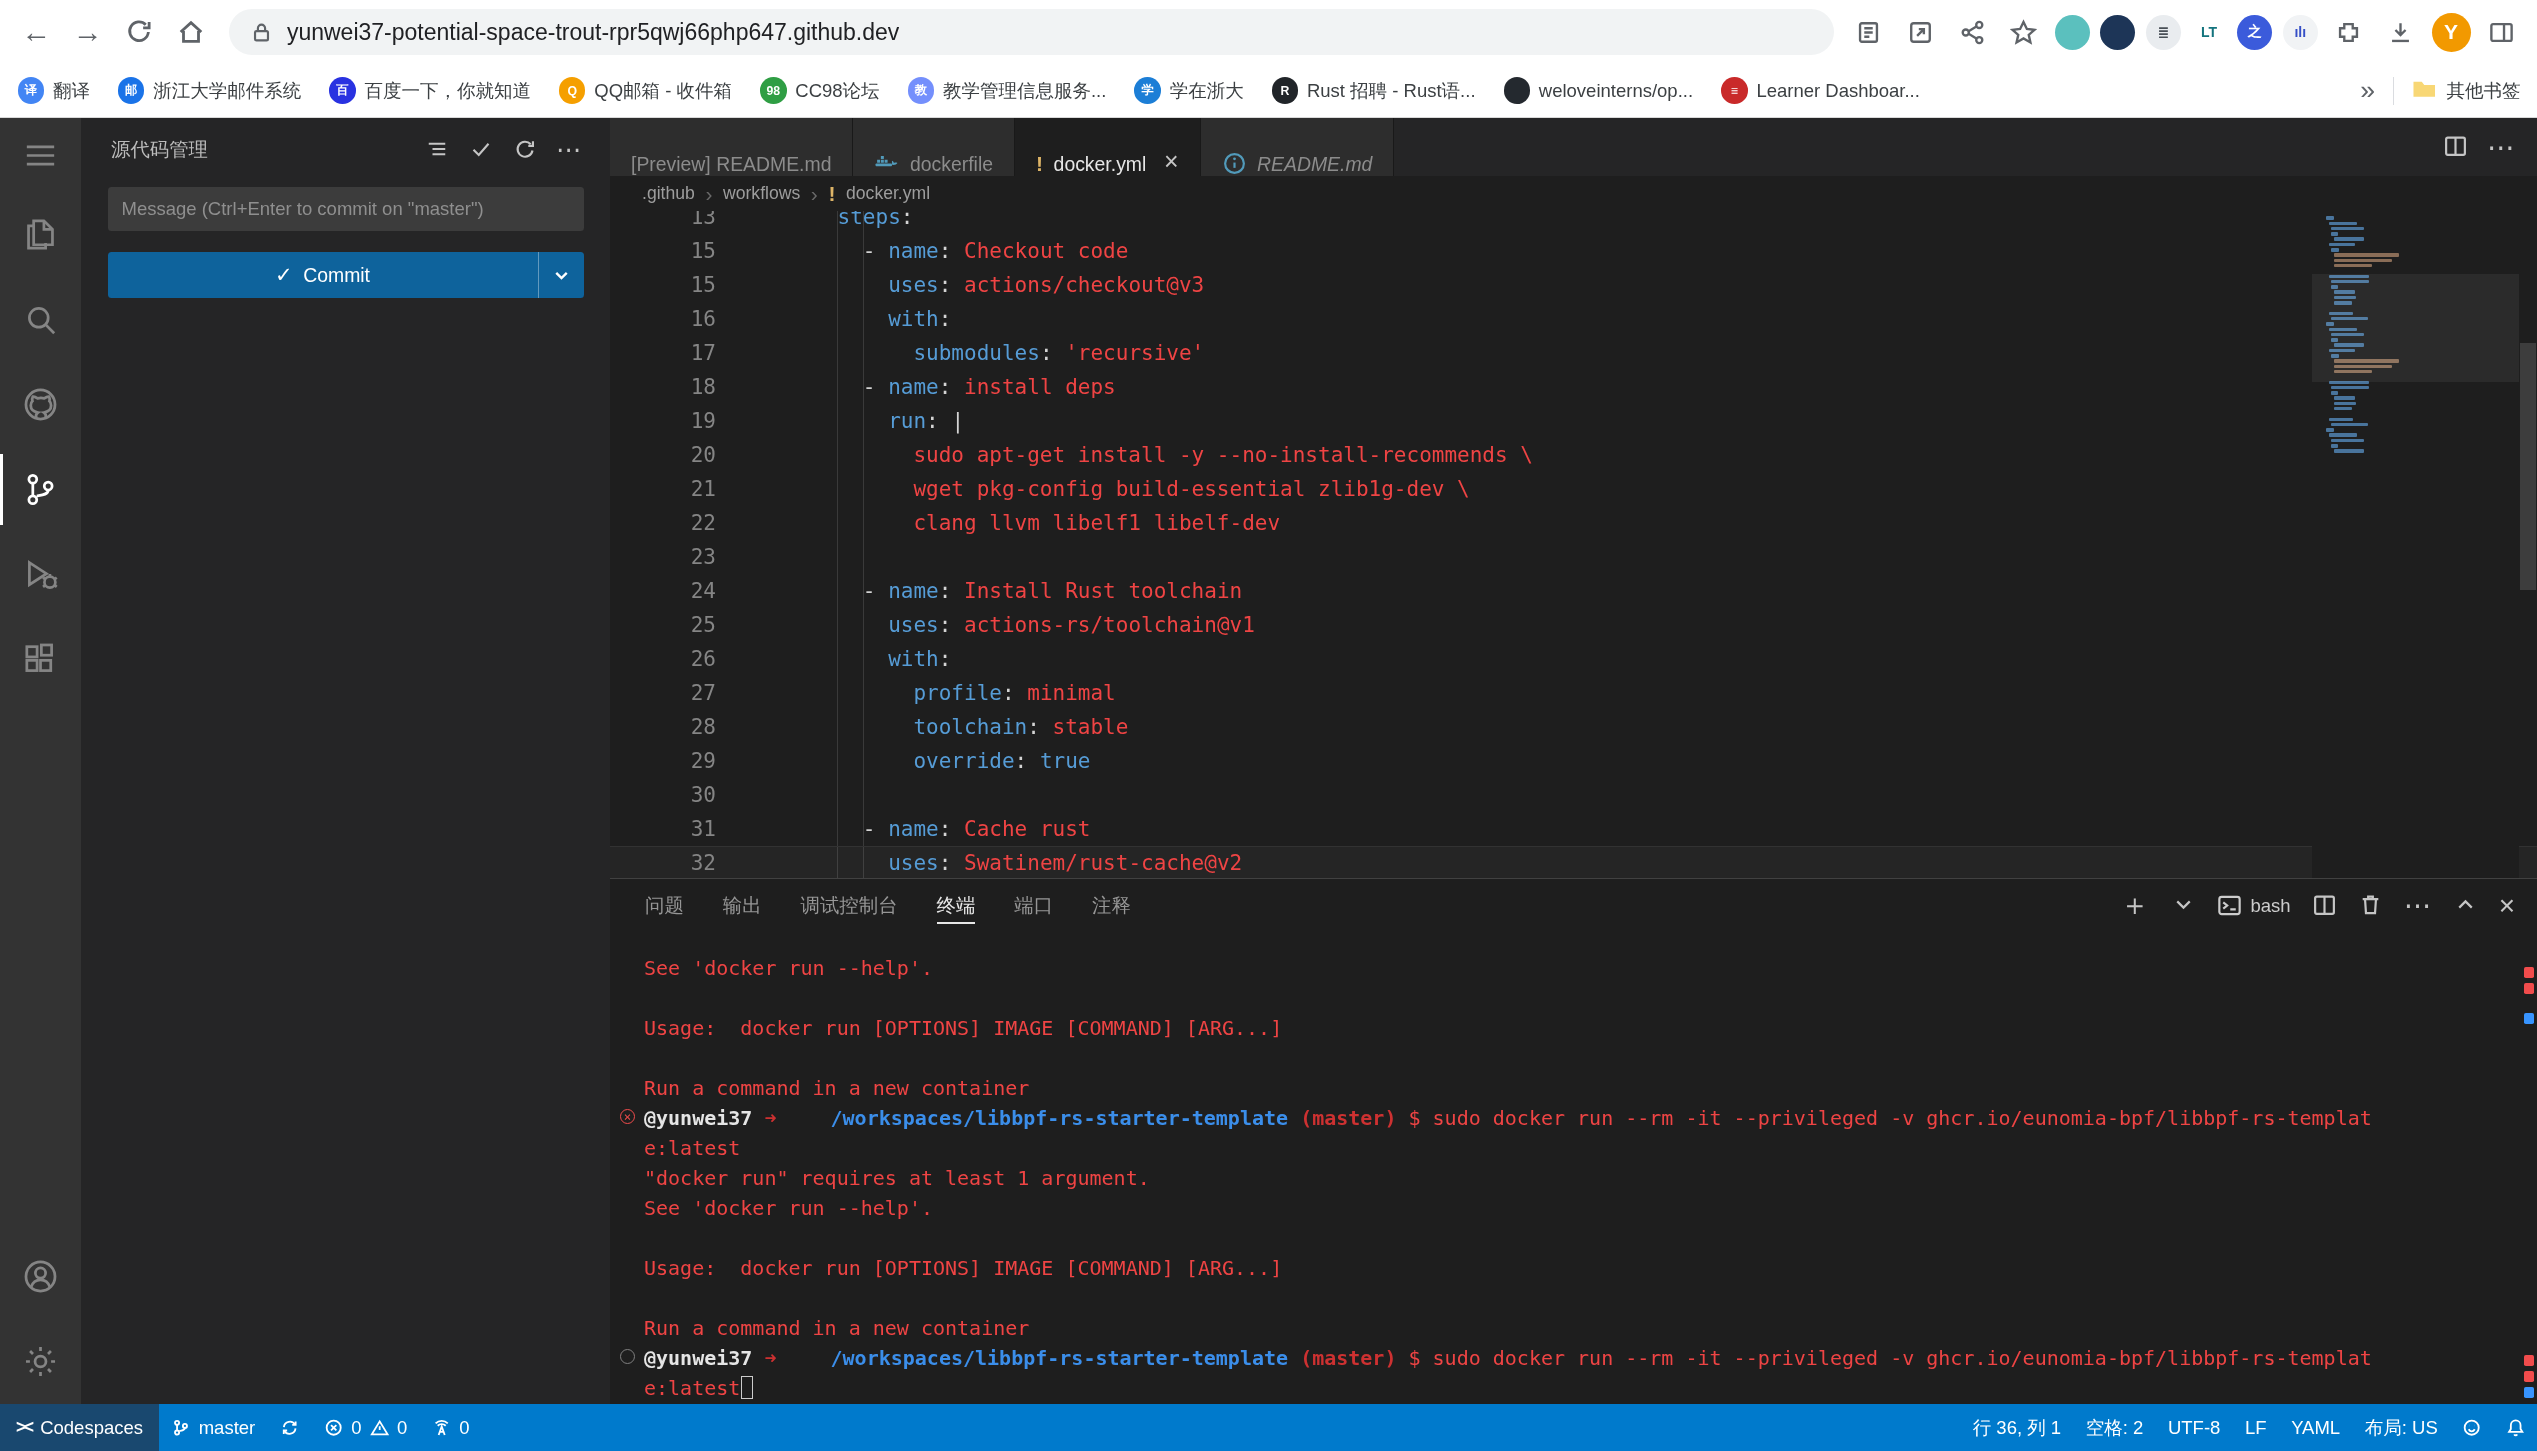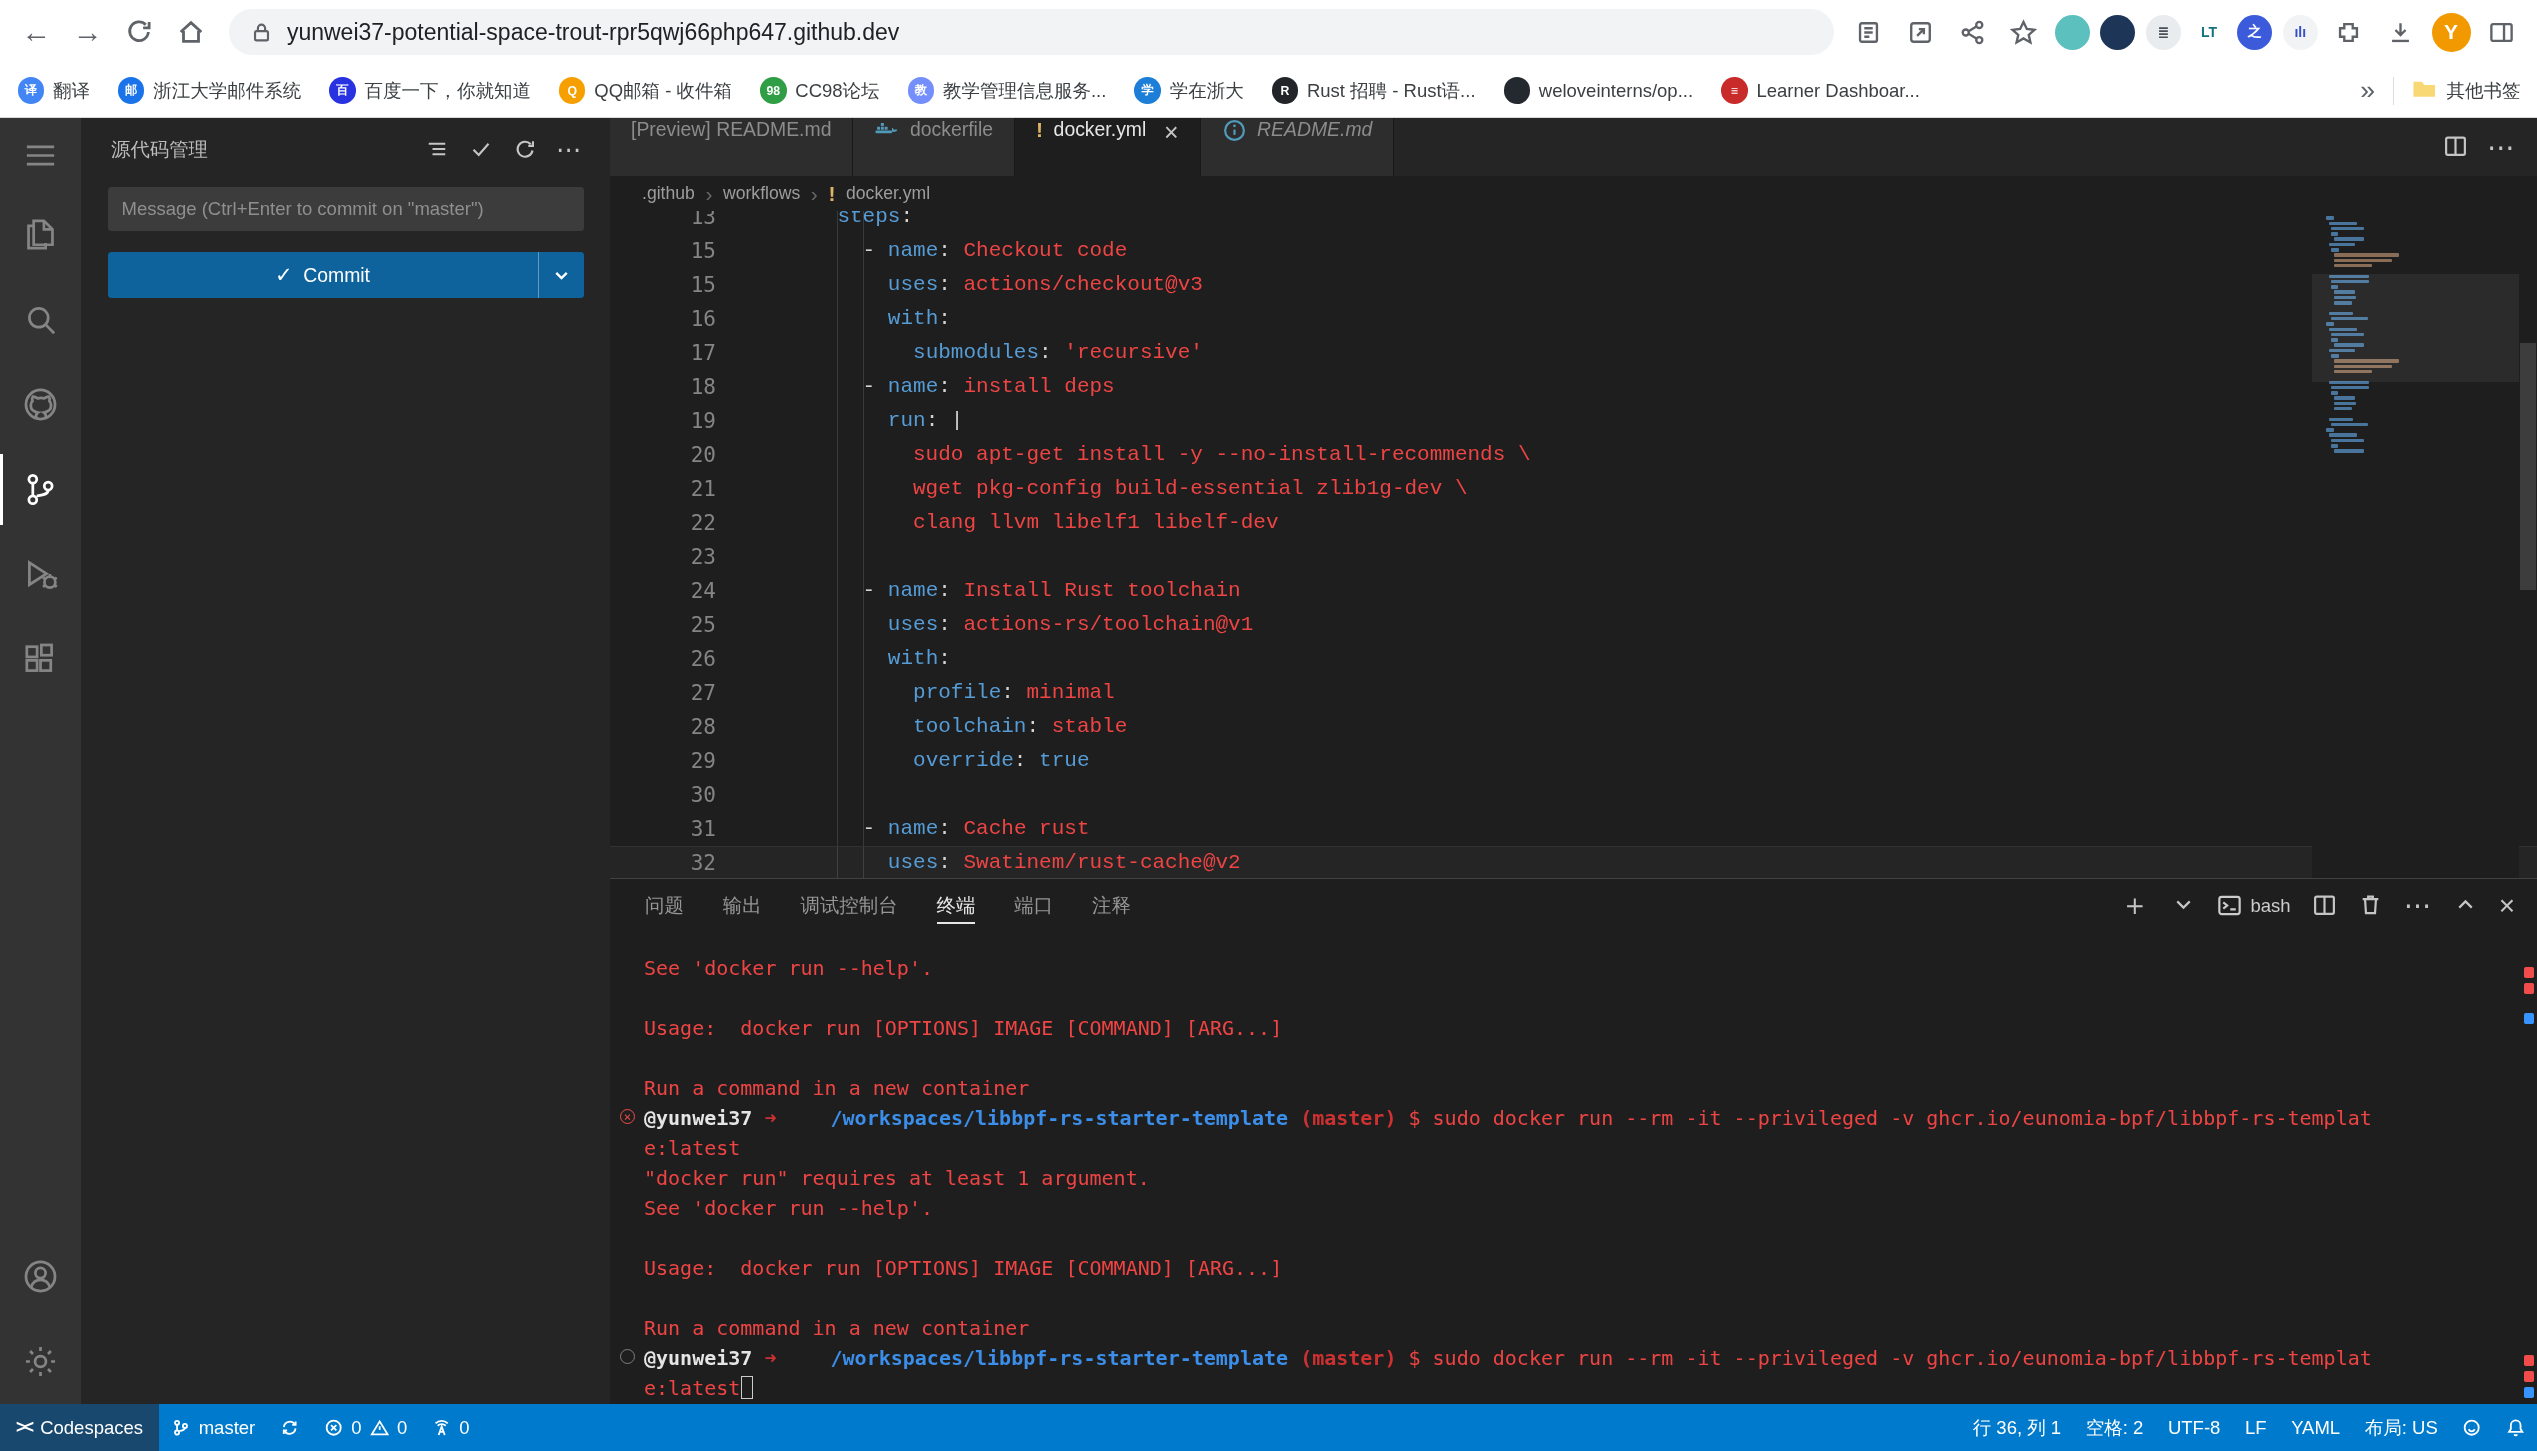--- a/index.html
+++ b/index.html
@@ -49,38 +49,38 @@
 .scm-input{margin:7px 26.5px 0;height:44px;background:#3c3c3c;border-radius:3.5px;display:flex;align-items:center;padding:0 14px;overflow:hidden;}
 .scm-input .placeholder{color:#8f8f8f;font-size:18.5px;white-space:nowrap;}
 .commit-btn{margin:21px 26.5px 0;height:46px;background:#0e639c;border-radius:3.5px;display:flex;color:#fff;font-size:19.4px;overflow:hidden;}
 .commit-main{flex:1;display:flex;align-items:center;justify-content:center;gap:10.6px;}
 .commit-check{font-size:21px;}
 .commit-drop{width:46px;border-left:0.9px solid rgba(255,255,255,.35);display:flex;align-items:center;justify-content:center;}
 .commit-drop svg{width:21px;height:21px;stroke:#fff;fill:none;stroke-width:1.8;}
 
 .editor-area{flex:1;display:flex;flex-direction:column;min-width:0;background:#1e1e1e;}
 .tabsbar{height:58px;background:#252526;display:flex;align-items:stretch;flex:none;}
-.tab{display:flex;align-items:flex-start;gap:10.6px;padding:0 21px;font-size:19.4px;background:#2d2d2d;color:#8c8c8c;border-right:0.9px solid #191919;white-space:nowrap;}
+.tab{display:flex;align-items:flex-end;gap:10.6px;padding:0 21px;font-size:19.4px;background:#2d2d2d;color:#8c8c8c;border-right:0.9px solid #191919;white-space:nowrap;}
 .tab.active{background:#1e1e1e;color:#e7e7e7;}
 .tab-close{margin-left:7px;font-size:25px;color:#c5c5c5;}
 .warn{color:#ddb467;font-weight:bold;font-size:21px;}
 .tab-icon svg{width:25px;height:25px;display:block;}
 .tab-label.italic{font-style:italic;}
 .tab-actions{margin-left:auto;display:flex;align-items:center;gap:19.4px;padding:0 23px;color:#c5c5c5;}
 .tab-actions svg{width:25px;height:25px;stroke:currentColor;fill:none;stroke-width:1.4;}
 .tab-actions .more{font-size:28px;}
 
 .breadcrumbs{height:35px;display:flex;align-items:center;padding-left:32px;gap:10.6px;font-size:17.6px;color:#9d9d9d;flex:none;}
 .breadcrumbs .sep{color:#6a6a6a;font-size:21px;}
 
 .code-region{position:relative;height:667px;flex:none;overflow:hidden;font-family:"DejaVu Sans Mono","DejaVu Sans",monospace;}
 #code-lines{margin-top:-10.6px;position:relative;z-index:2;}
 .code-line{display:flex;height:34px;line-height:34px;font-size:21px;white-space:pre;}
 .code-line .ln{width:106px;text-align:right;color:#858585;flex:none;}
-.code-line .code{margin-left:71px;font-family:Liberation Mono, monospace;}
+.code-line .code{margin-left:71px;}
 .code-line.hl{background:rgba(255,255,255,.035);box-shadow:inset 0 0.9px 0 #323232,inset 0 -0.9px 0 #323232;}
 .tk-p{color:#d4d4d4;}.tk-k{color:#569cd6;}.tk-b{color:#569cd6;}.tk-s{color:#ef4444;}
 .iguide{position:absolute;top:0;bottom:0;width:0.9px;background:#3a3a3a;z-index:1;}
 .minimap{position:absolute;top:0;right:19.4px;width:207px;height:100%;background:#1e1e1e;padding-top:5.3px;z-index:3;}
 .mm-line{height:3.5px;margin:0 0 1.8px 8.8px;border-radius:0.9px;}
 .mm-slider{position:absolute;left:0;right:0;top:63px;height:108px;background:rgba(255,255,255,.06);}
 .scrollbar{position:absolute;top:0;right:0;width:19.4px;height:100%;z-index:4;}
 .scroll-thumb{position:absolute;top:132px;right:1.8px;width:16px;height:247px;background:rgba(121,121,121,.35);}
 
 .panel{flex:1;border-top:0.9px solid #414141;position:relative;display:flex;flex-direction:column;min-height:0;}

